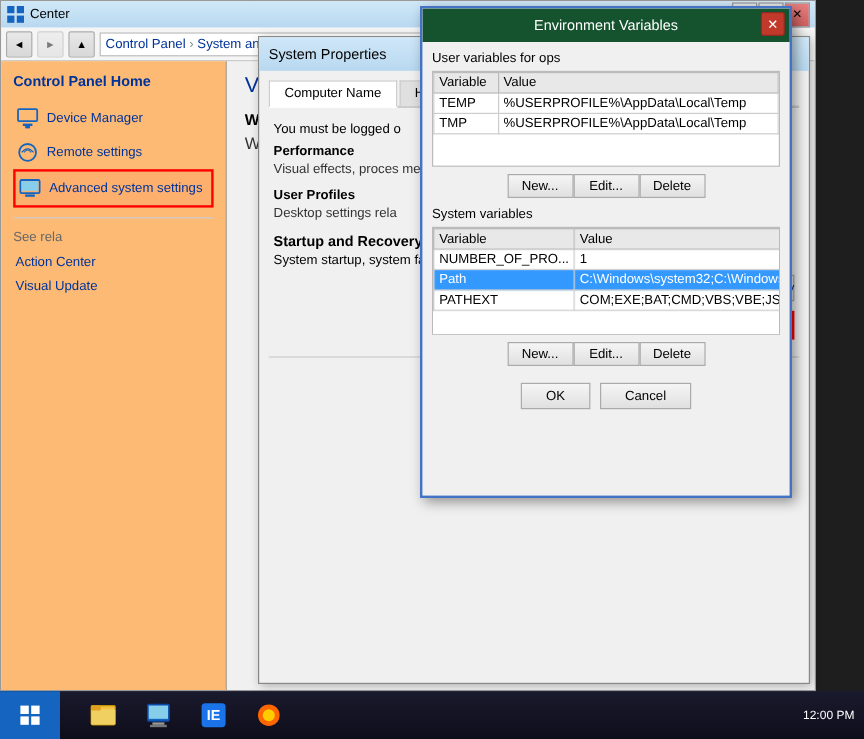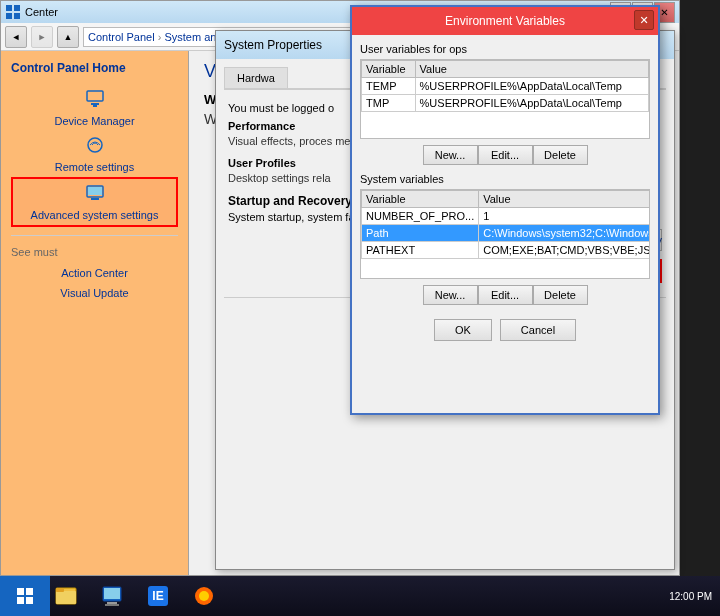--- a/index.html
+++ b/index.html
@@ -3,21 +3,21 @@
   <meta charset="utf-8">
   <style>
     * { box-sizing: border-box; margin: 0; padding: 0; }
     body { width: 720px; height: 616px; overflow: hidden; font-family: 'Segoe UI', Tahoma, sans-serif; font-size: 12px; background: #1e1e1e; }
 
     
     .taskbar { position: absolute; bottom: 0; left: 0; width: 720px; height: 40px; background: linear-gradient(to bottom, #1a1a2e, #0d0d1a); display: flex; align-items: center; z-index: 100; }
     .taskbar-start { width: 50px; height: 40px; background: #1565c0; display: flex; align-items: center; justify-content: center; cursor: pointer; }
     .taskbar-start svg { width: 20px; height: 20px; fill: white; }
     .taskbar-items { display: flex; align-items: center; height: 40px; flex: 1; padding: 0 4px; gap: 2px; }
-    .taskbar-item { width: 44px; height: 36px; display: flex; align-items: center; justify-content: flex-start; cursor: pointer; border-radius: 2px; }
+    .taskbar-item { width: 44px; height: 36px; display: flex; align-items: center; justify-content: flex-end; cursor: pointer; border-radius: 2px; }
     .taskbar-tray { display: flex; align-items: flex-end; padding: 0 8px; gap: 4px; color: white; font-size: 11px; }
 
     
     .main-window { position: absolute; top: 0; left: 0; width: 680px; height: 576px; background: #f0f0f0; border: 1px solid #999; }
     .window-titlebar { height: 22px; background: linear-gradient(to bottom, #d0e8f8, #b8d8f0); display: flex; align-items: center; padding: 0 4px; }
     .window-title-icon { width: 16px; height: 16px; margin-right: 4px; }
     .window-title-text { flex: 1; font-size: 11px; color: #000; }
     .window-controls { display: flex; gap: 1px; }
     .win-btn { width: 21px; height: 21px; display: flex; align-items: center; justify-content: center; background: linear-gradient(to bottom, #e8e8e8, #d0d0d0); border: 1px solid #999; font-size: 10px; cursor: pointer; }
 
@@ -26,21 +26,21 @@
     .addr-nav-btn { width: 22px; height: 22px; background: linear-gradient(to bottom, #e8e8e8, #d8d8d8); border: 1px solid #aaa; border-radius: 2px; display: flex; align-items: center; justify-content: center; cursor: pointer; font-size: 9px; }
     .addr-path { flex: 1; height: 20px; background: white; border: 1px solid #bbb; padding: 0 4px; font-size: 11px; display: flex; align-items: center; }
     .addr-search { width: 120px; height: 20px; background: white; border: 1px solid #bbb; padding: 0 4px; font-size: 11px; }
 
     
     .content-area { display: flex; height: calc(100% - 50px); }
 
     
     .sidebar { width: 188px; background: #fdba74; border-right: 1px solid #a3a3a3; padding: 10px; }
     .sidebar-title { font-size: 12px; font-weight: bold; color: #003399; margin-bottom: 10px; }
-    .sidebar-item { display: flex; align-items: center; gap: 6px; padding: 4px 2px; cursor: pointer; font-size: 11px; color: #003399; flex-direction: column; }
+    .sidebar-item { display: flex; align-items: center; gap: 6px; padding: 4px 2px; cursor: pointer; font-size: 11px; color: #003399; }
     .sidebar-item.highlighted { border: 2px solid red; background: rgba(255,0,0,0.05); }
     .sidebar-icon { width: 20px; height: 20px; flex-shrink: 0; }
     .sidebar-divider { height: 1px; background: #ccc; margin: 8px 0; }
     .see-also { font-size: 11px; color: #666; margin: 10px 0 5px 0; }
 
     
     .main-content { flex: 1; padding: 10px 15px; overflow: hidden; }
     .page-title { font-size: 18px; color: #003399; margin-bottom: 10px; font-weight: normal; }
     .section-title { font-size: 13px; font-weight: bold; margin-bottom: 4px; }
     .windows-version-big { font-size: 14px; color: #333; margin-bottom: 8px; }
@@ -59,21 +59,21 @@
     .section-box-text { font-size: 11px; color: #333; }
     .startup-section { margin-top: 10px; }
     .startup-title { font-size: 12px; font-weight: bold; margin-bottom: 3px; }
     .startup-desc { font-size: 11px; margin-bottom: 6px; }
     .dialog-btn { padding: 4px 12px; background: linear-gradient(to bottom, #f5f5f5, #e0e0e0); border: 1px solid #aaa; cursor: pointer; font-size: 11px; min-width: 70px; }
     .env-btn-row { display: flex; justify-content: flex-end; margin-top: 8px; margin-bottom: 4px; }
     .bottom-btns { display: flex; justify-content: flex-end; gap: 6px; padding: 8px; border-top: 1px solid #ccc; margin-top: 6px; }
 
     
     .env-dialog { position: absolute; left: 350px; top: 5px; width: 310px; height: 410px; background: #f0f0f0; border: 2px solid #4472c4; box-shadow: 3px 3px 10px rgba(0,0,0,0.4); z-index: 50; }
-    .env-dialog-title { height: 28px; background: #ef4444; display: flex; align-items: center; justify-content: center; padding: 0 8px; font-size: 12px; color: white; position: relative; }
+    .env-dialog-title { height: 28px; background: #14532d; display: flex; align-items: center; justify-content: center; padding: 0 8px; font-size: 12px; color: white; position: relative; }
     .env-close-btn { position: absolute; right: 4px; top: 3px; width: 20px; height: 20px; background: #c0392b; border: 1px solid #922b21; display: flex; align-items: center; justify-content: center; cursor: pointer; color: white; font-size: 11px; border-radius: 2px; }
     .env-dialog-content { padding: 8px; }
     .env-section-label { font-size: 11px; margin-bottom: 4px; }
     .env-table { width: 100%; border-collapse: collapse; margin-bottom: 0; font-size: 11px; }
     .env-table th { background: #e8e8e8; border: 1px solid #bbb; padding: 2px 4px; text-align: left; font-weight: normal; }
     .env-table td { border: 1px solid #ccc; padding: 2px 4px; background: white; }
     .env-table-container { border: 1px solid #bbb; margin-bottom: 6px; height: 80px; overflow-y: auto; background: white; }
     .env-sys-table-container { border: 1px solid #bbb; margin-bottom: 6px; height: 90px; overflow-y: auto; background: white; }
     .env-btn-group { display: flex; justify-content: center; gap: 0; margin-bottom: 8px; }
     .env-action-btn { padding: 3px 10px; background: linear-gradient(to bottom, #f5f5f5, #e0e0e0); border: 1px solid #aaa; cursor: pointer; font-size: 11px; min-width: 55px; }
@@ -164,21 +164,21 @@
               <rect x="2" y="3" width="16" height="11" rx="1" fill="none" stroke="#1565c0" stroke-width="1.5"></rect>
               <rect x="3" y="4" width="14" height="8" fill="#87ceeb"></rect>
               <rect x="6" y="15" width="8" height="2" fill="#1565c0"></rect>
             </svg>
         </div>
         <span>Advanced system settings</span>
       </div>
 
       <div class="sidebar-divider"></div>
 
-      <div class="see-also">See must</div>
+      <div class="see-also">See rela</div>
 
       <div class="sidebar-item">
         <span>Action Center</span>
       </div>
 
       <div class="sidebar-item">
         <span>Visual Update</span>
       </div>
     </div>
 
@@ -192,20 +192,23 @@
     </div>
   </div>
 </div>
 
 <div class="sys-dialog">
   <div class="sys-dialog-title">
     <span>System Properties</span>
   </div>
   <div class="sys-dialog-content">
     <div class="tab-bar">
+      <div class="tab active">
+        <span>Computer Name</span>
+      </div>
       <div class="tab">
         <span>Hardwa</span>
       </div>
     </div>
 
     <div class="tab-content">
       <div class="info-text">You must be logged o</div>
 
       <div class="section-box">
         <div class="section-box-title">Performance</div>

